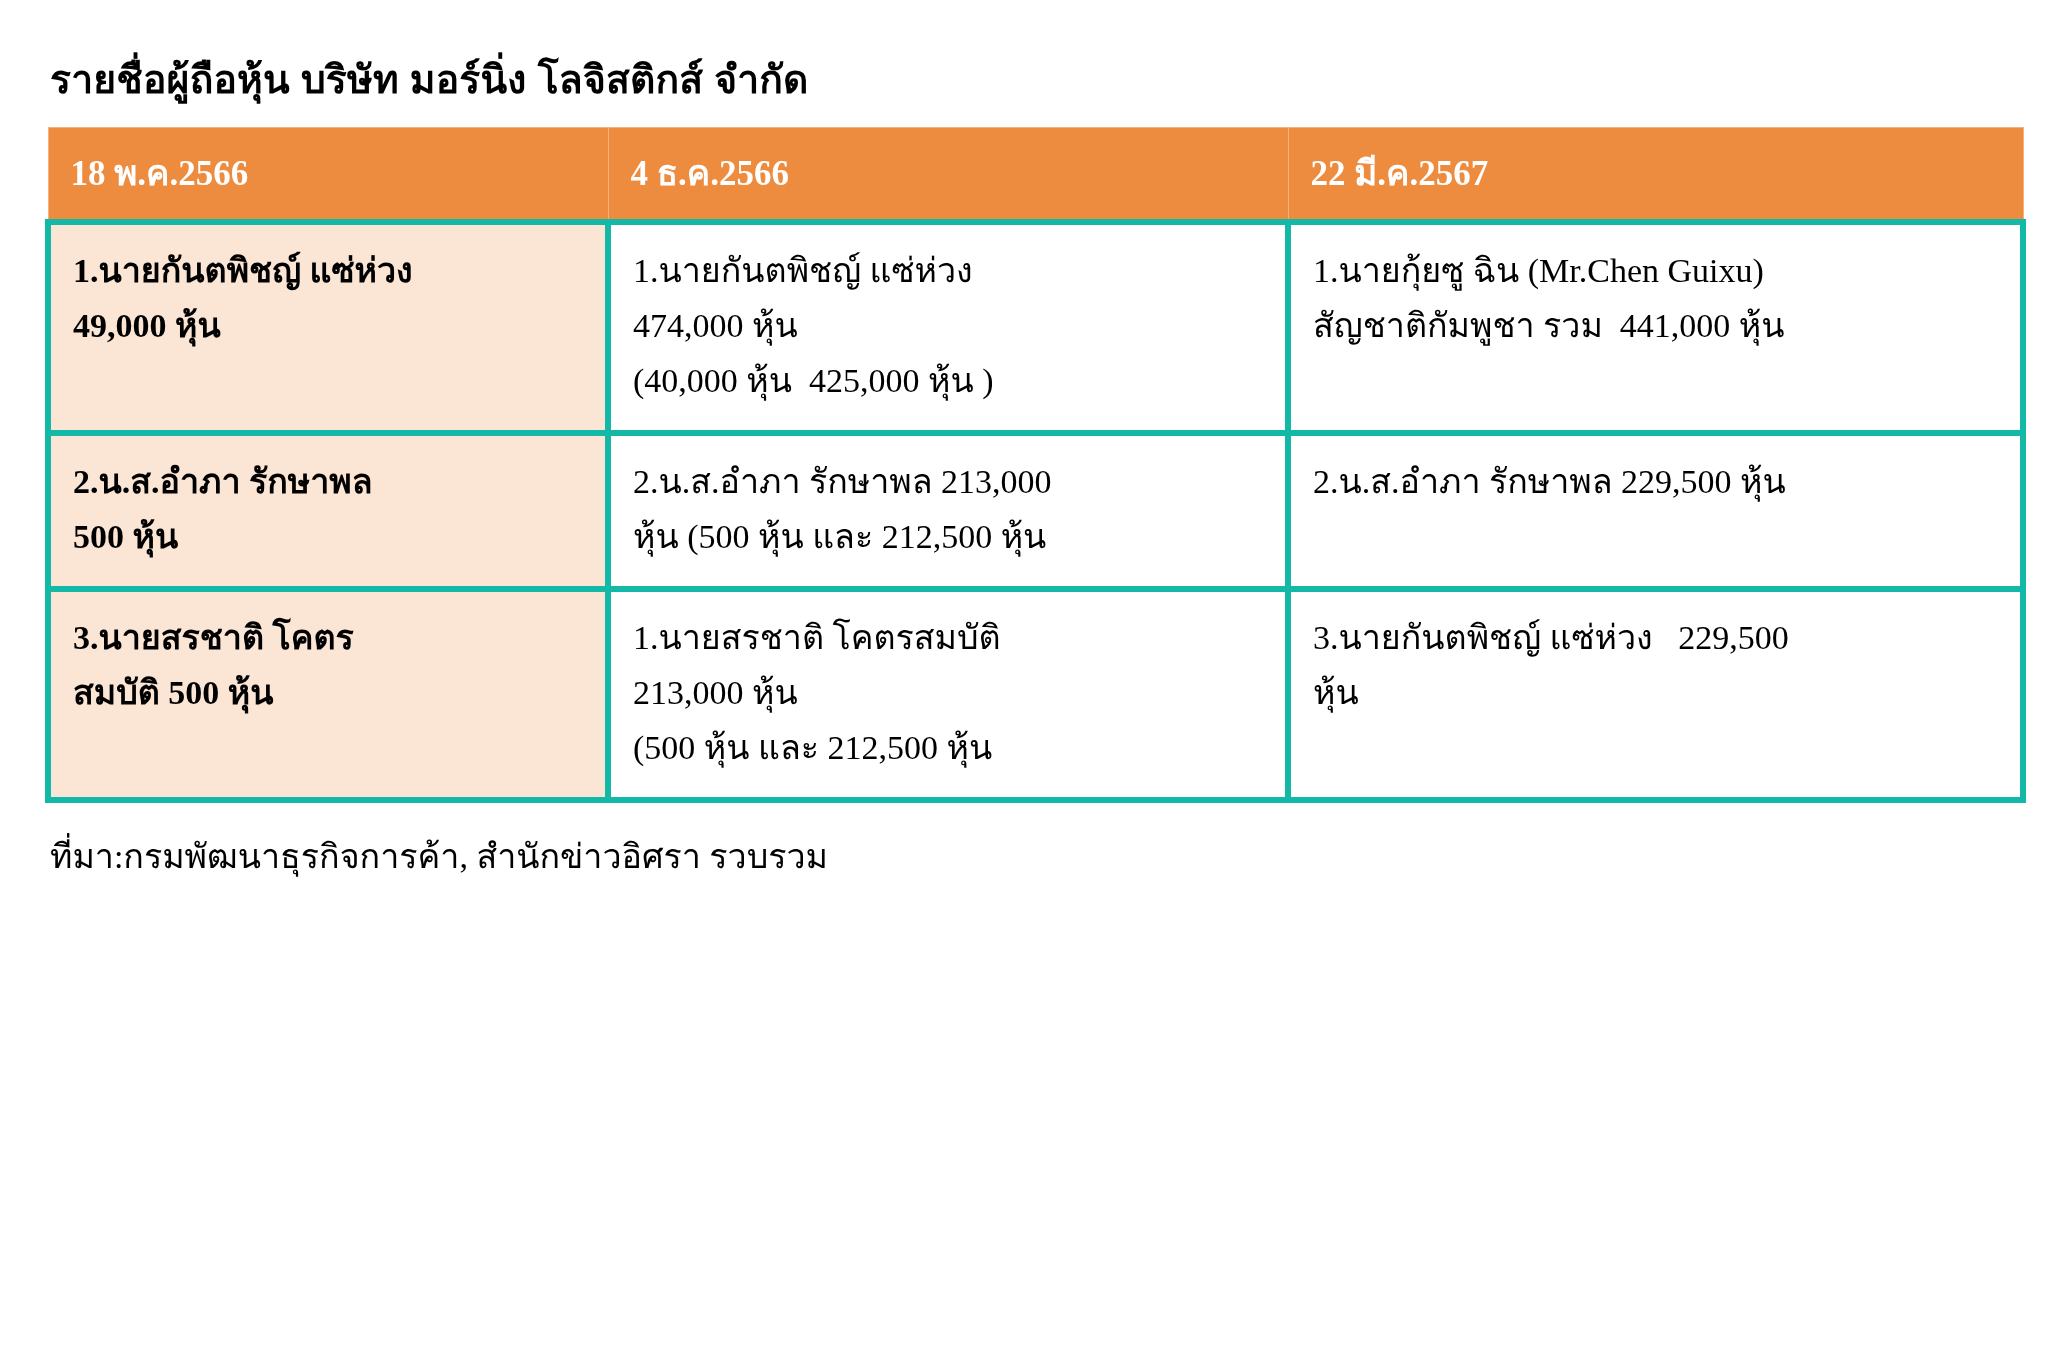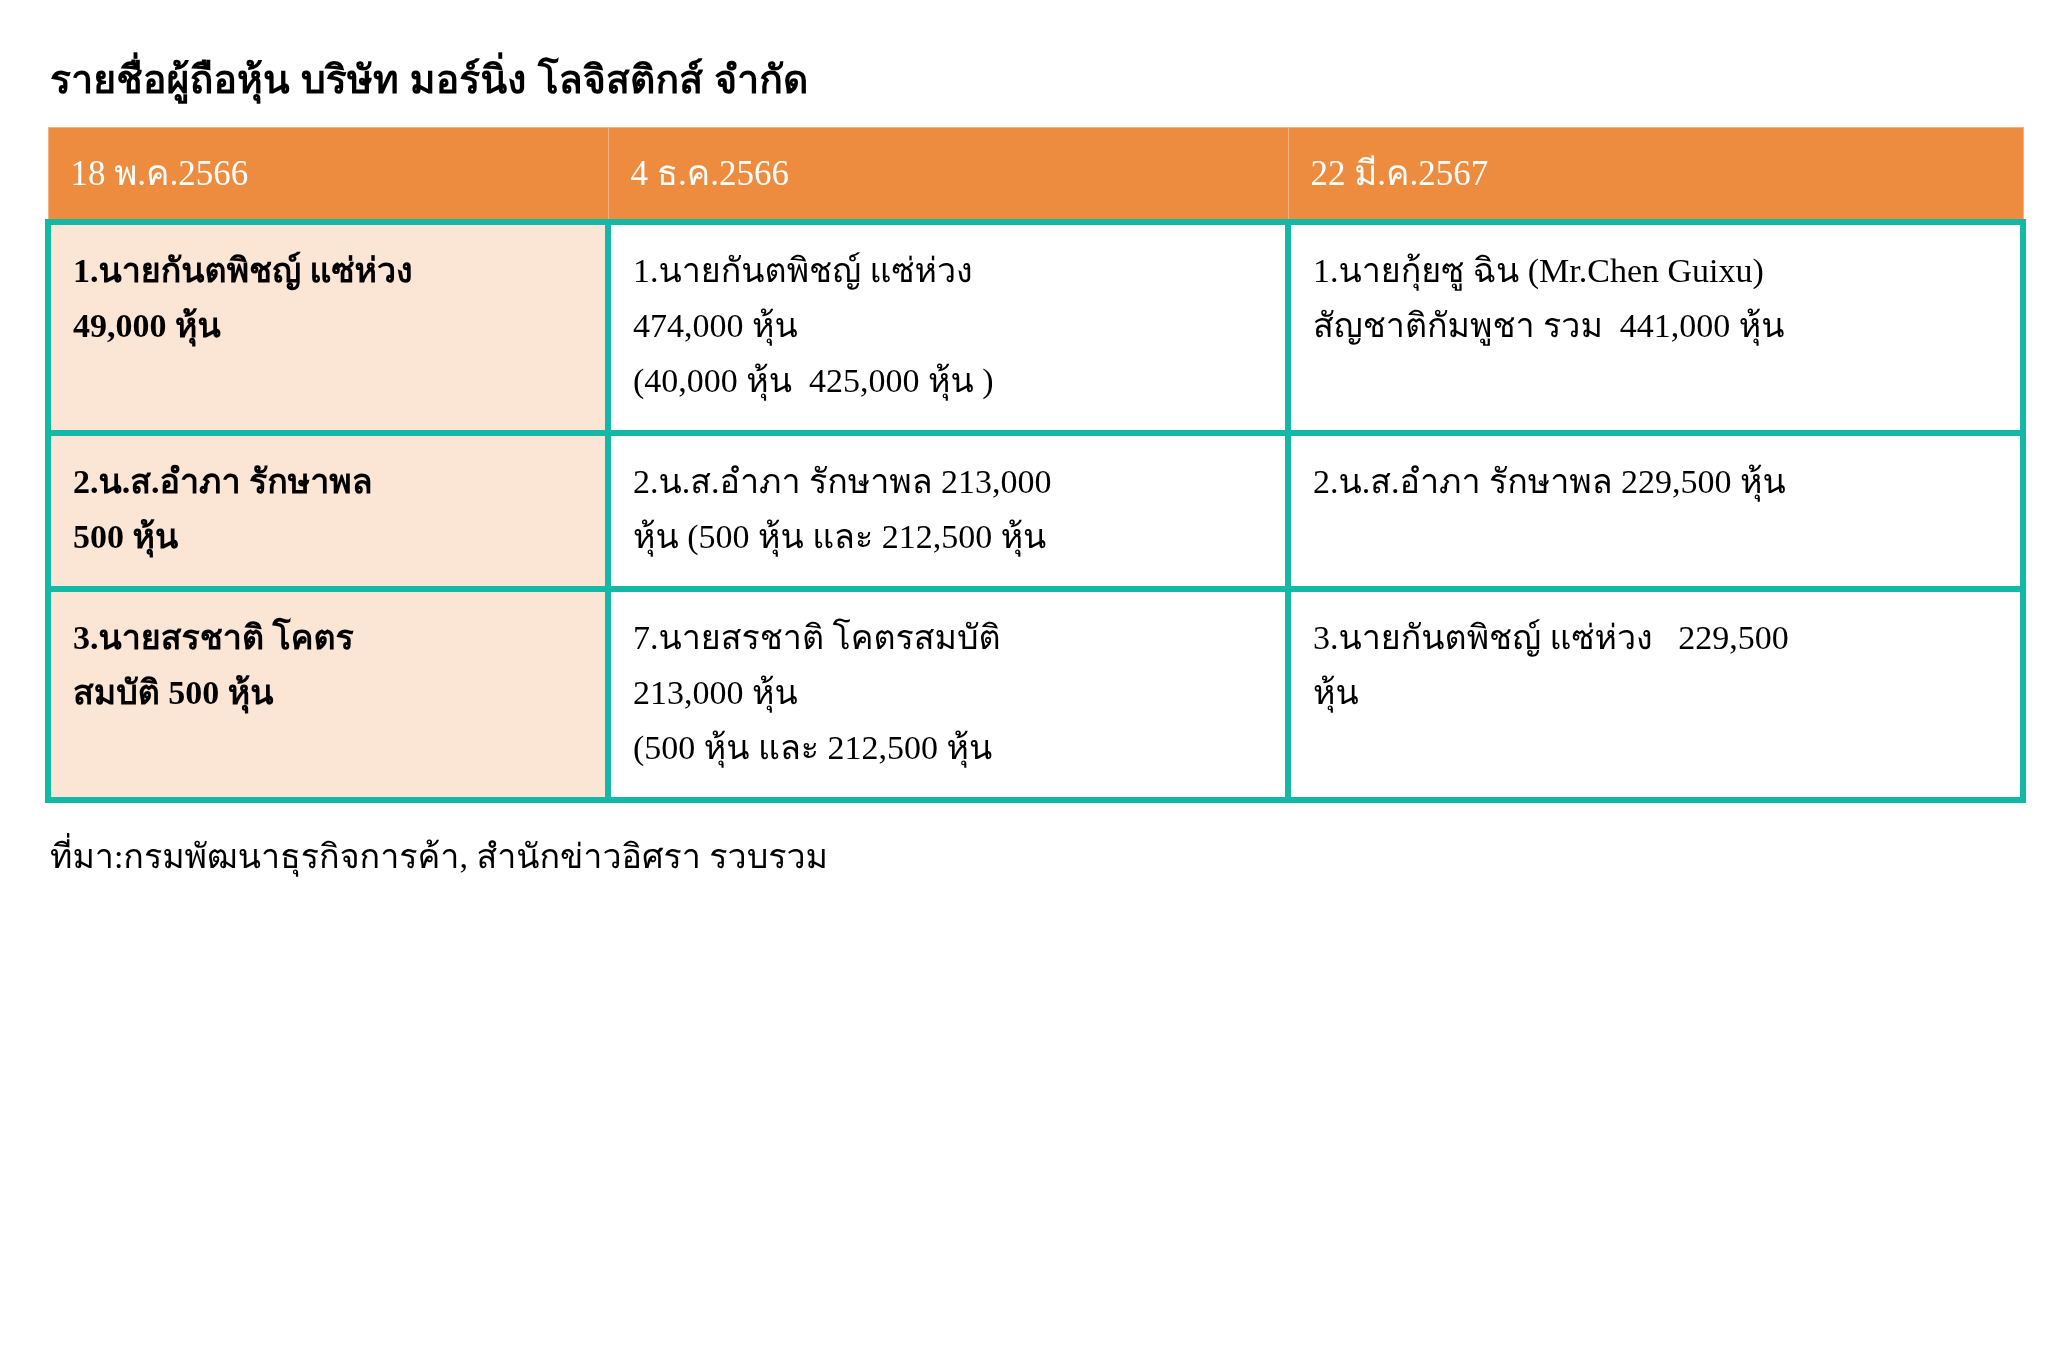--- a/index.html
+++ b/index.html
@@ -36,21 +36,21 @@
   }
   table.stock-table col.c1 { width: 560px; }
   table.stock-table col.c2 { width: 680px; }
   table.stock-table col.c3 { width: 735px; }
 
   table.stock-table th {
     background: #ED8B3E;
     color: #ffffff;
     text-align: left;
     font-family: "Liberation Serif", serif;
-    font-weight: normal;
+    font-weight: bold;
     font-size: 35px;
     padding: 17px 22px 19px 22px;
     border: 1px solid #f3b27c;
     vertical-align: middle;
     white-space: nowrap;
   }
   table.stock-table td {
     border: 6px solid #14b8a6;
     padding: 18px 22px 22px 22px;
     font-size: 34px;
@@ -123,21 +123,21 @@
         <td class="col-other">
           <span class="cell-line">2.น.ส.อำภา รักษาพล 229,500 หุ้น</span>
         </td>
       </tr>
       <tr>
         <td class="col-first">
           <span class="cell-line">3.นายสรชาติ โคตร</span>
           <span class="cell-line">สมบัติ 500 หุ้น</span>
         </td>
         <td class="col-other">
-          <span class="cell-line">7.นายสรชาติ โคตรสมบัติ</span>
+          <span class="cell-line">1.นายสรชาติ โคตรสมบัติ</span>
           <span class="cell-line">213,000 หุ้น</span>
           <span class="cell-line">(500 หุ้น และ 212,500 หุ้น</span>
         </td>
         <td class="col-other">
           <span class="cell-line">3.นายกันตพิชญ์ แซ่ห่วง   229,500</span>
           <span class="cell-line">หุ้น</span>
         </td>
       </tr>
     </tbody>
   </table>

